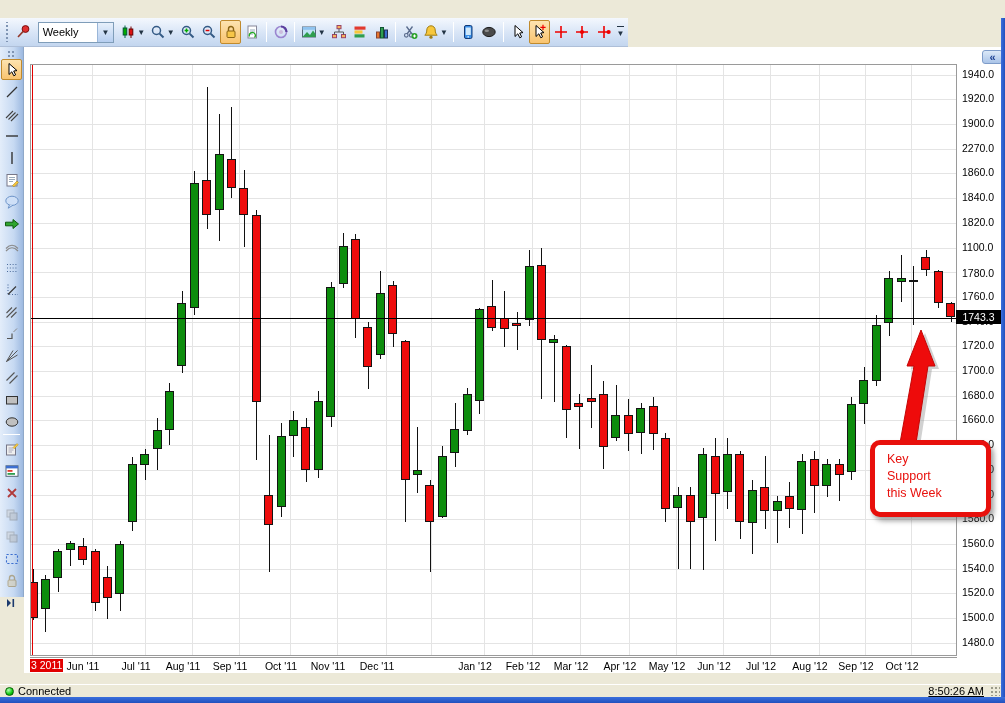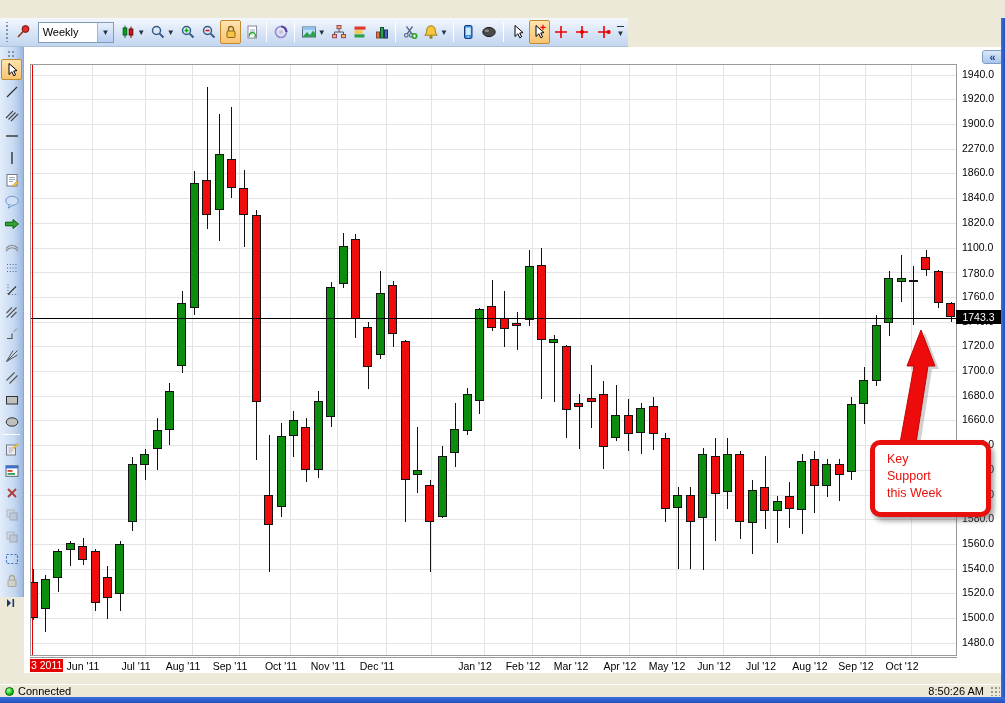--- a/index.html
+++ b/index.html
@@ -85,21 +85,21 @@
     border:5px solid #e8100c; border-radius:10px; z-index:8; box-shadow:3px 4px 5px rgba(90,90,90,.55);
     padding:6px 0 0 12px; color:#e8100c; font-size:12.5px; line-height:17px; }
   .ann-arrow { position:absolute; left:840px; top:270px; width:130px; height:130px; z-index:7; }
 
   
   .gapstrip { position:absolute; left:0; top:673px; width:1005px; height:11px; background:#ece9d8; }
   .statusbar { position:absolute; left:0; top:684px; width:1005px; height:13px; background:#ece9d8;
     border-top:1px solid #fff; display:flex; align-items:center; font-size:11px; color:#000; }
   .led { width:9px; height:9px; border-radius:50%; margin:0 4px 0 5px;
     background:radial-gradient(circle at 35% 30%,#b6ffb6,#0ecb0e 60%,#067a06); border:1px solid #056305; }
-  .sb-time { margin-left:auto; margin-right:6px; }
+  .sb-time { margin-left:auto; margin-right:6px;text-decoration:underline; }
   .sb-grip { width:10px; height:10px; margin-right:5px;
     background-image:radial-gradient(circle,#9a9a8a 1.2px,transparent 1.5px); background-size:4px 4px; }
   svg { display:block; }
 </style>
 </head>
 <body>
 
 <div id="stage">
 
 

